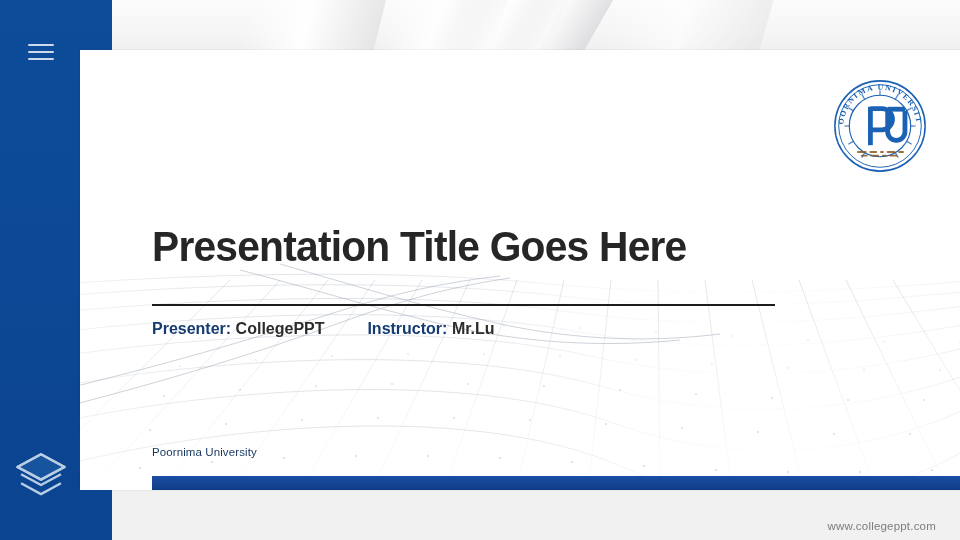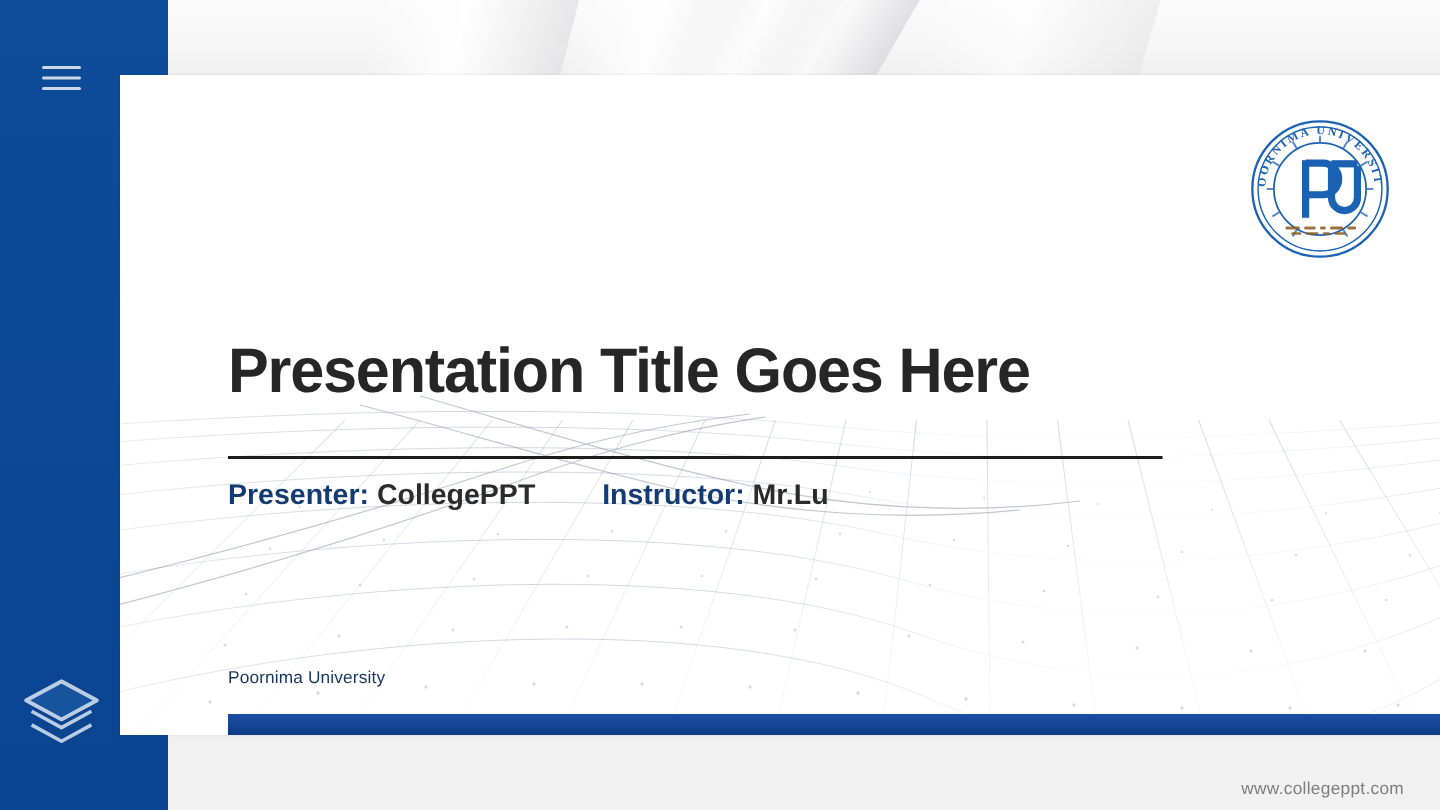--- a/index.html
+++ b/index.html
@@ -119,21 +119,21 @@
   .rule {
     position: absolute;
     left: 72px; top: 254px;
     width: 623px; height: 2px;
     background: #1c1c1c;
   }
 
   .meta {
     position: absolute;
     left: 72px; top: 270px;
-    font-size: 19px;
+    font-size: 16px;
     font-weight: 700;
     white-space: nowrap;
     color: #2b2b2b;
   }
   .meta .lbl   { color: #143b72; }
   .meta .val   { color: #2b2b2b; }
   .meta .gap   { display:inline-block; width:34px; }
 
   .slide-footer-name {
     position: absolute;

